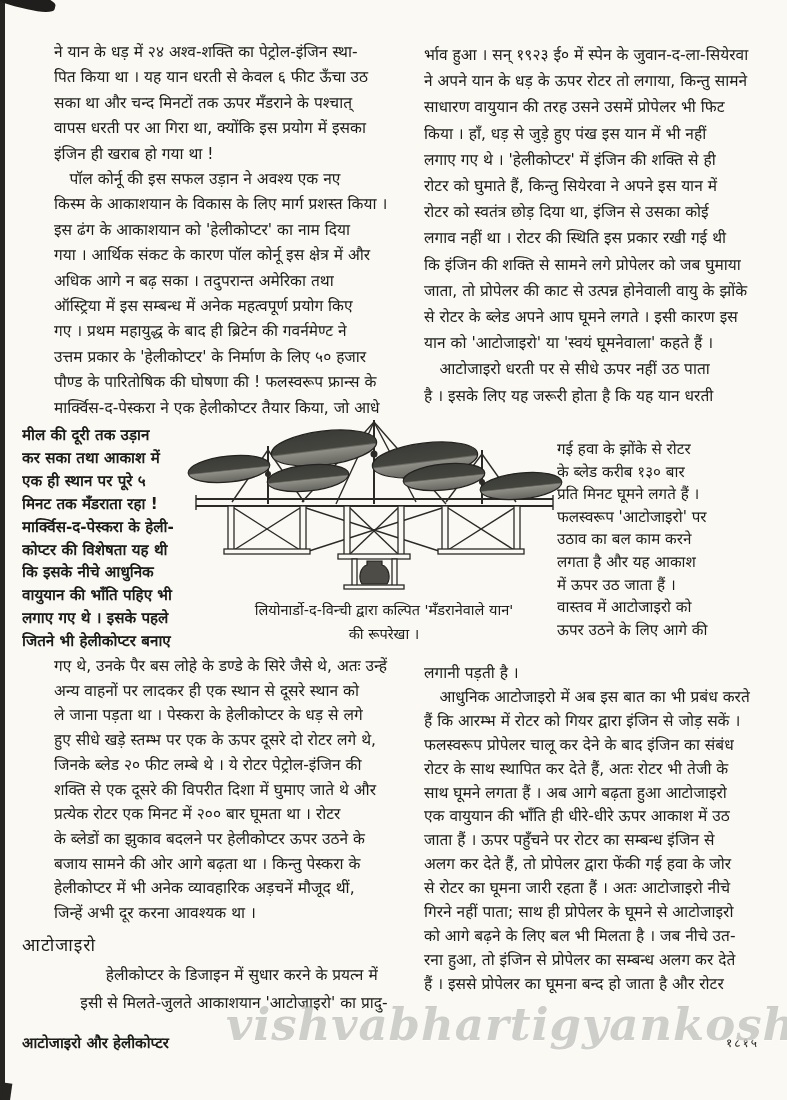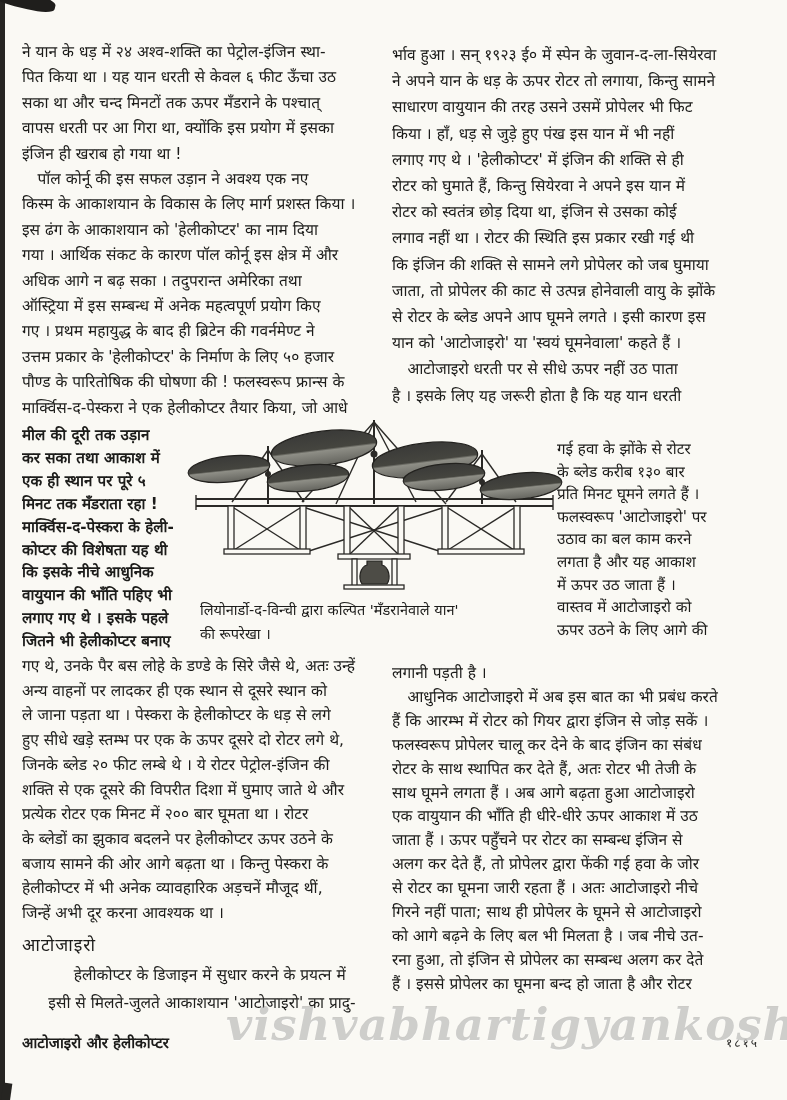--- a/index.html
+++ b/index.html
@@ -3,36 +3,36 @@
 <meta charset="utf-8">
 <style>
   html,body{margin:0;padding:0;background:#e8e6e0;}
   #page{
     position:relative;width:787px;height:1100px;
     background:#faf9f4;overflow:hidden;
     font-family:"DejaVu Sans",sans-serif;color:#1c1c1a;
   }
   .tblock{position:absolute;overflow:hidden;}
   .tl{white-space:nowrap;}
-  .main-size{font-size:15.5px;}
+  .main-size{font-size:15.5px;margin-left:32px;}
   .narrow-size{font-size:15.2px;}
   
   #l-b1{left:22px;top:40px;width:360px;line-height:25.4px;}
   #l-narrow{left:22px;top:424px;width:204px;line-height:22.9px;font-weight:bold;}
   #l-b2{left:22px;top:654px;width:360px;line-height:24.7px;}
   #l-heading{position:absolute;left:22px;top:932px;width:360px;
     font-size:17.5px;letter-spacing:1px;}
   #l-b3{left:22px;top:962px;width:360px;line-height:27.5px;text-align:center;}
   
   #r-b1{left:392px;top:42px;width:378px;line-height:26.2px;}
   #r-narrow{left:557px;top:438px;width:214px;line-height:22.6px;}
   #r-b2{left:392px;top:662px;width:378px;line-height:23.9px;}
   
   #figure{position:absolute;left:184px;top:412px;width:380px;height:186px;}
-  #fig-caption{position:absolute;left:200px;top:598px;width:368px;
+  #fig-caption{position:absolute;left:200px;top:598px;width:368px;text-align:center;
     font-size:14.5px;line-height:24px;}
   
   #footer-title{position:absolute;left:22px;top:1032px;font-size:15px;font-weight:bold;}
   #page-number{position:absolute;left:726px;top:1034px;font-size:12px;letter-spacing:2px;}
   
   #watermark{
     position:absolute;left:226px;top:998px;width:520px;
     font-family:"DejaVu Serif",serif;font-style:italic;font-weight:bold;
     font-size:45px;letter-spacing:1px;white-space:nowrap;
     color:rgba(130,130,126,0.38);text-shadow:0 1px 0 rgba(255,255,255,0.6);

